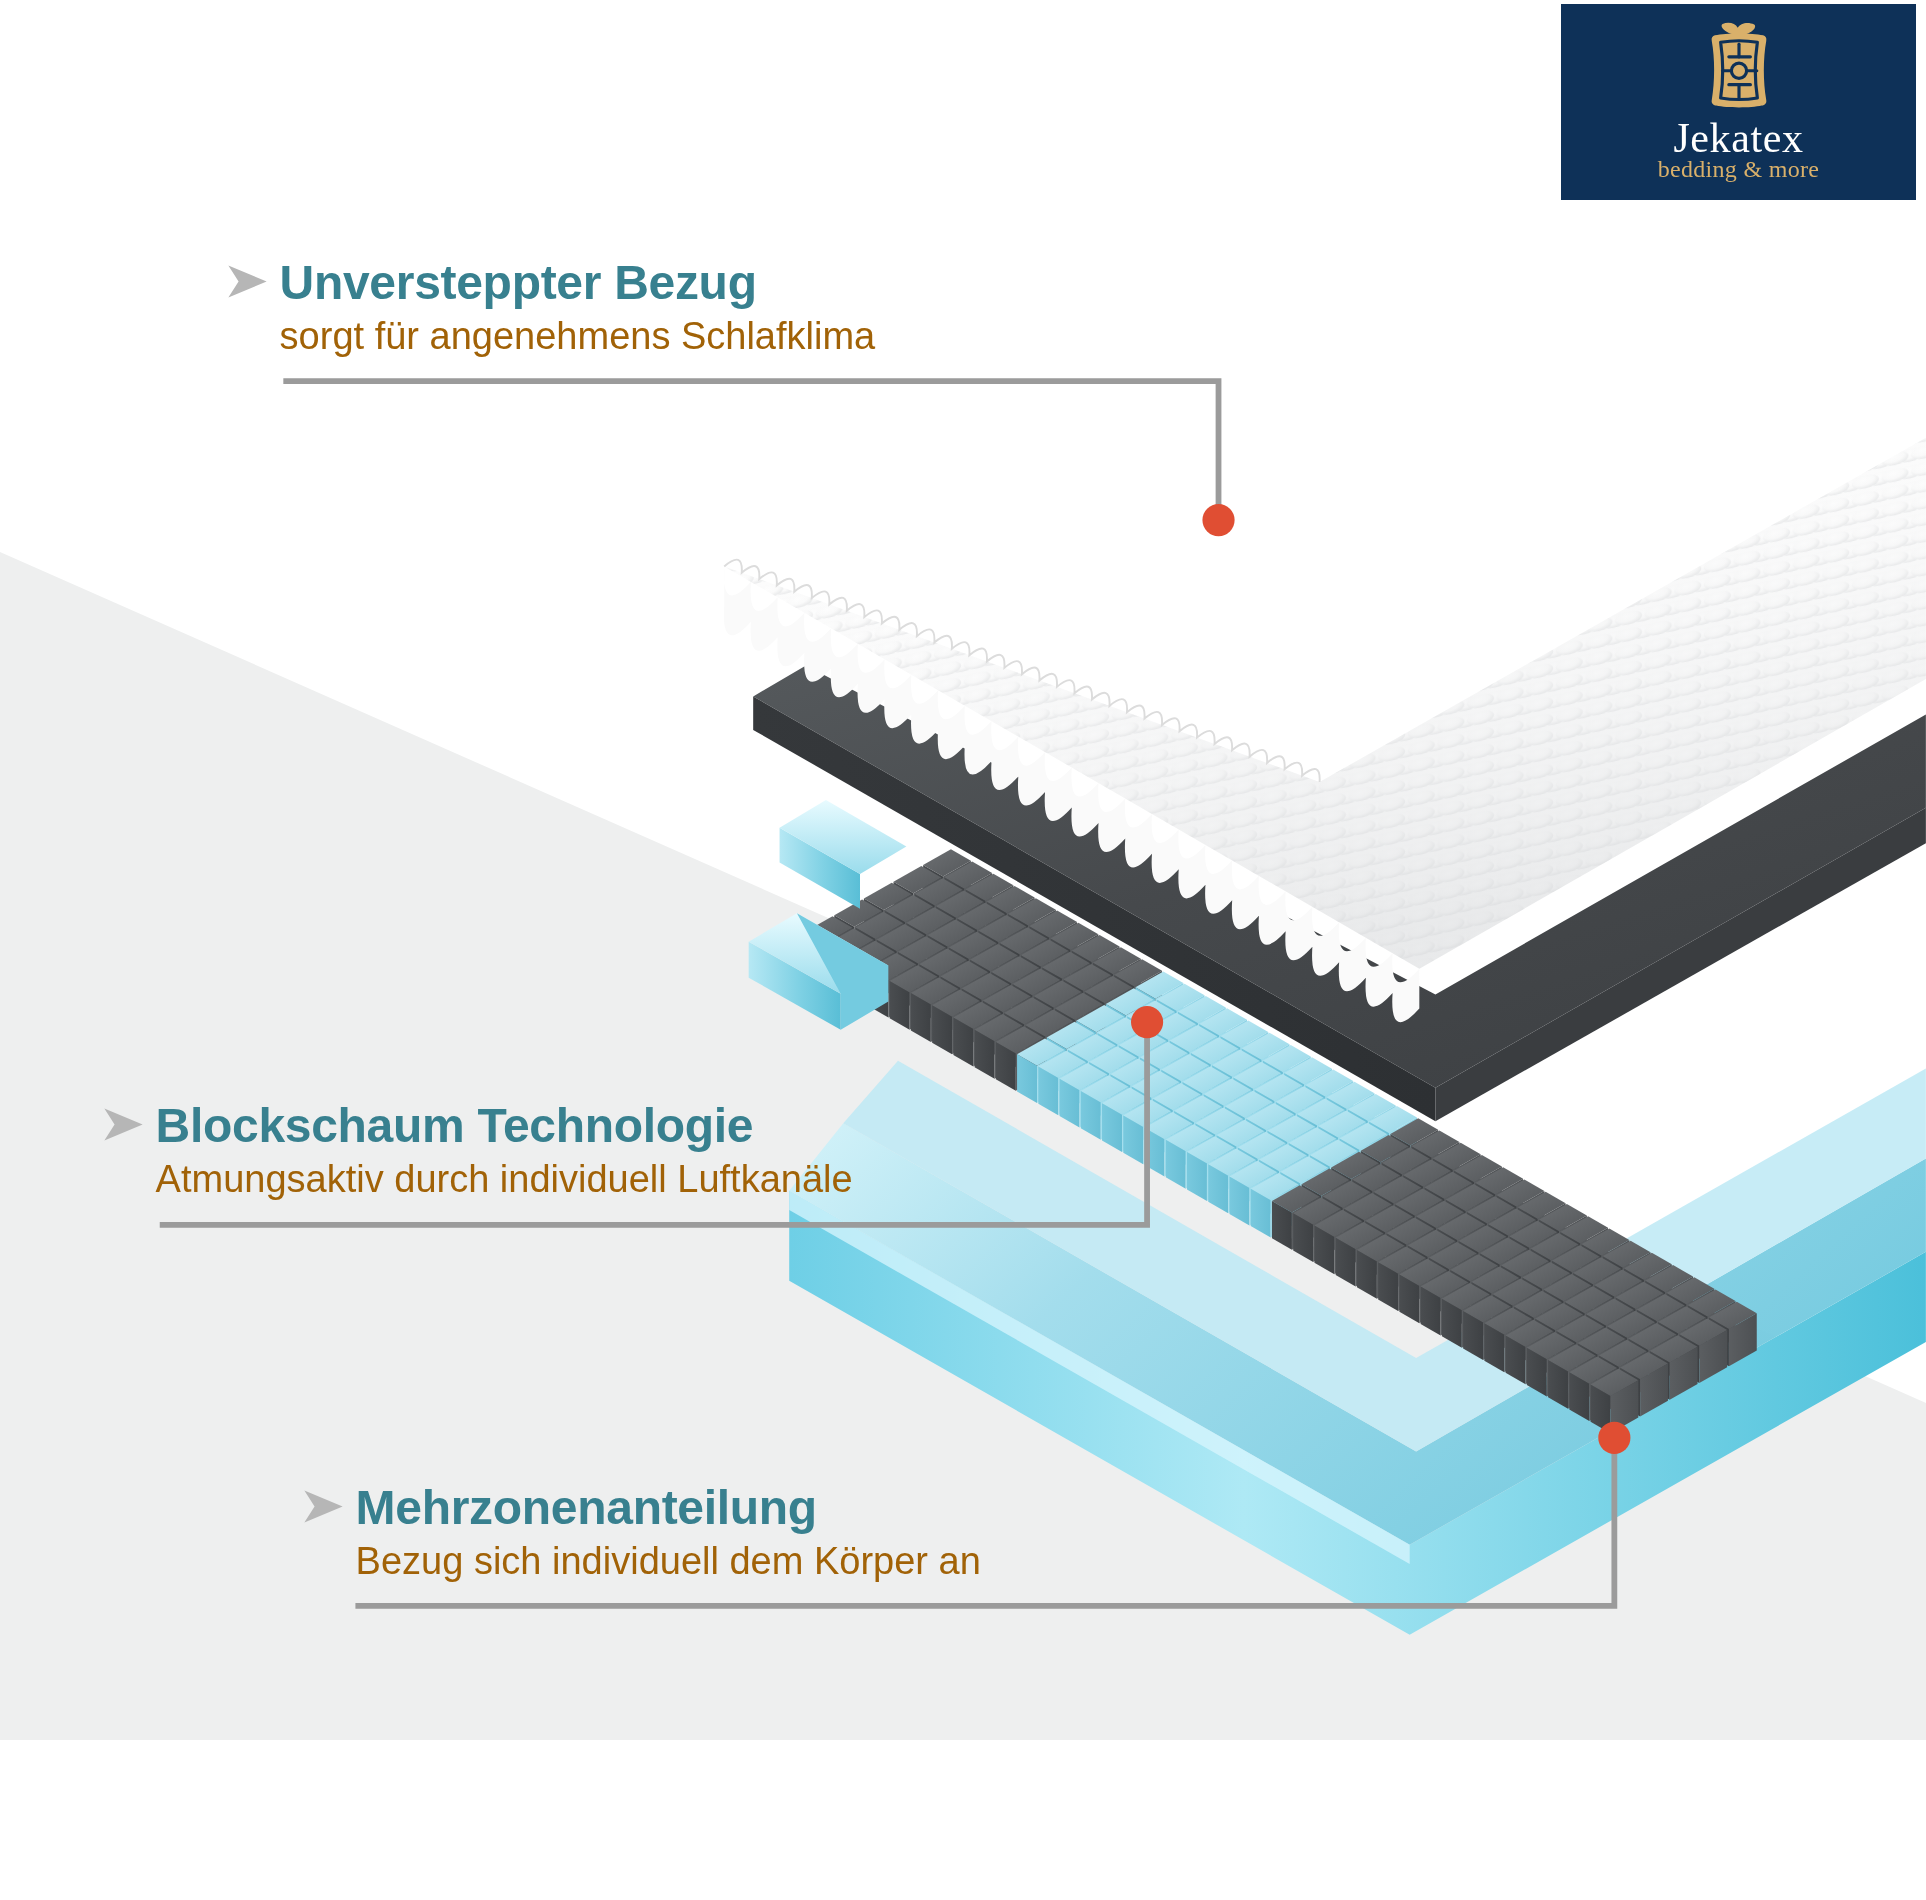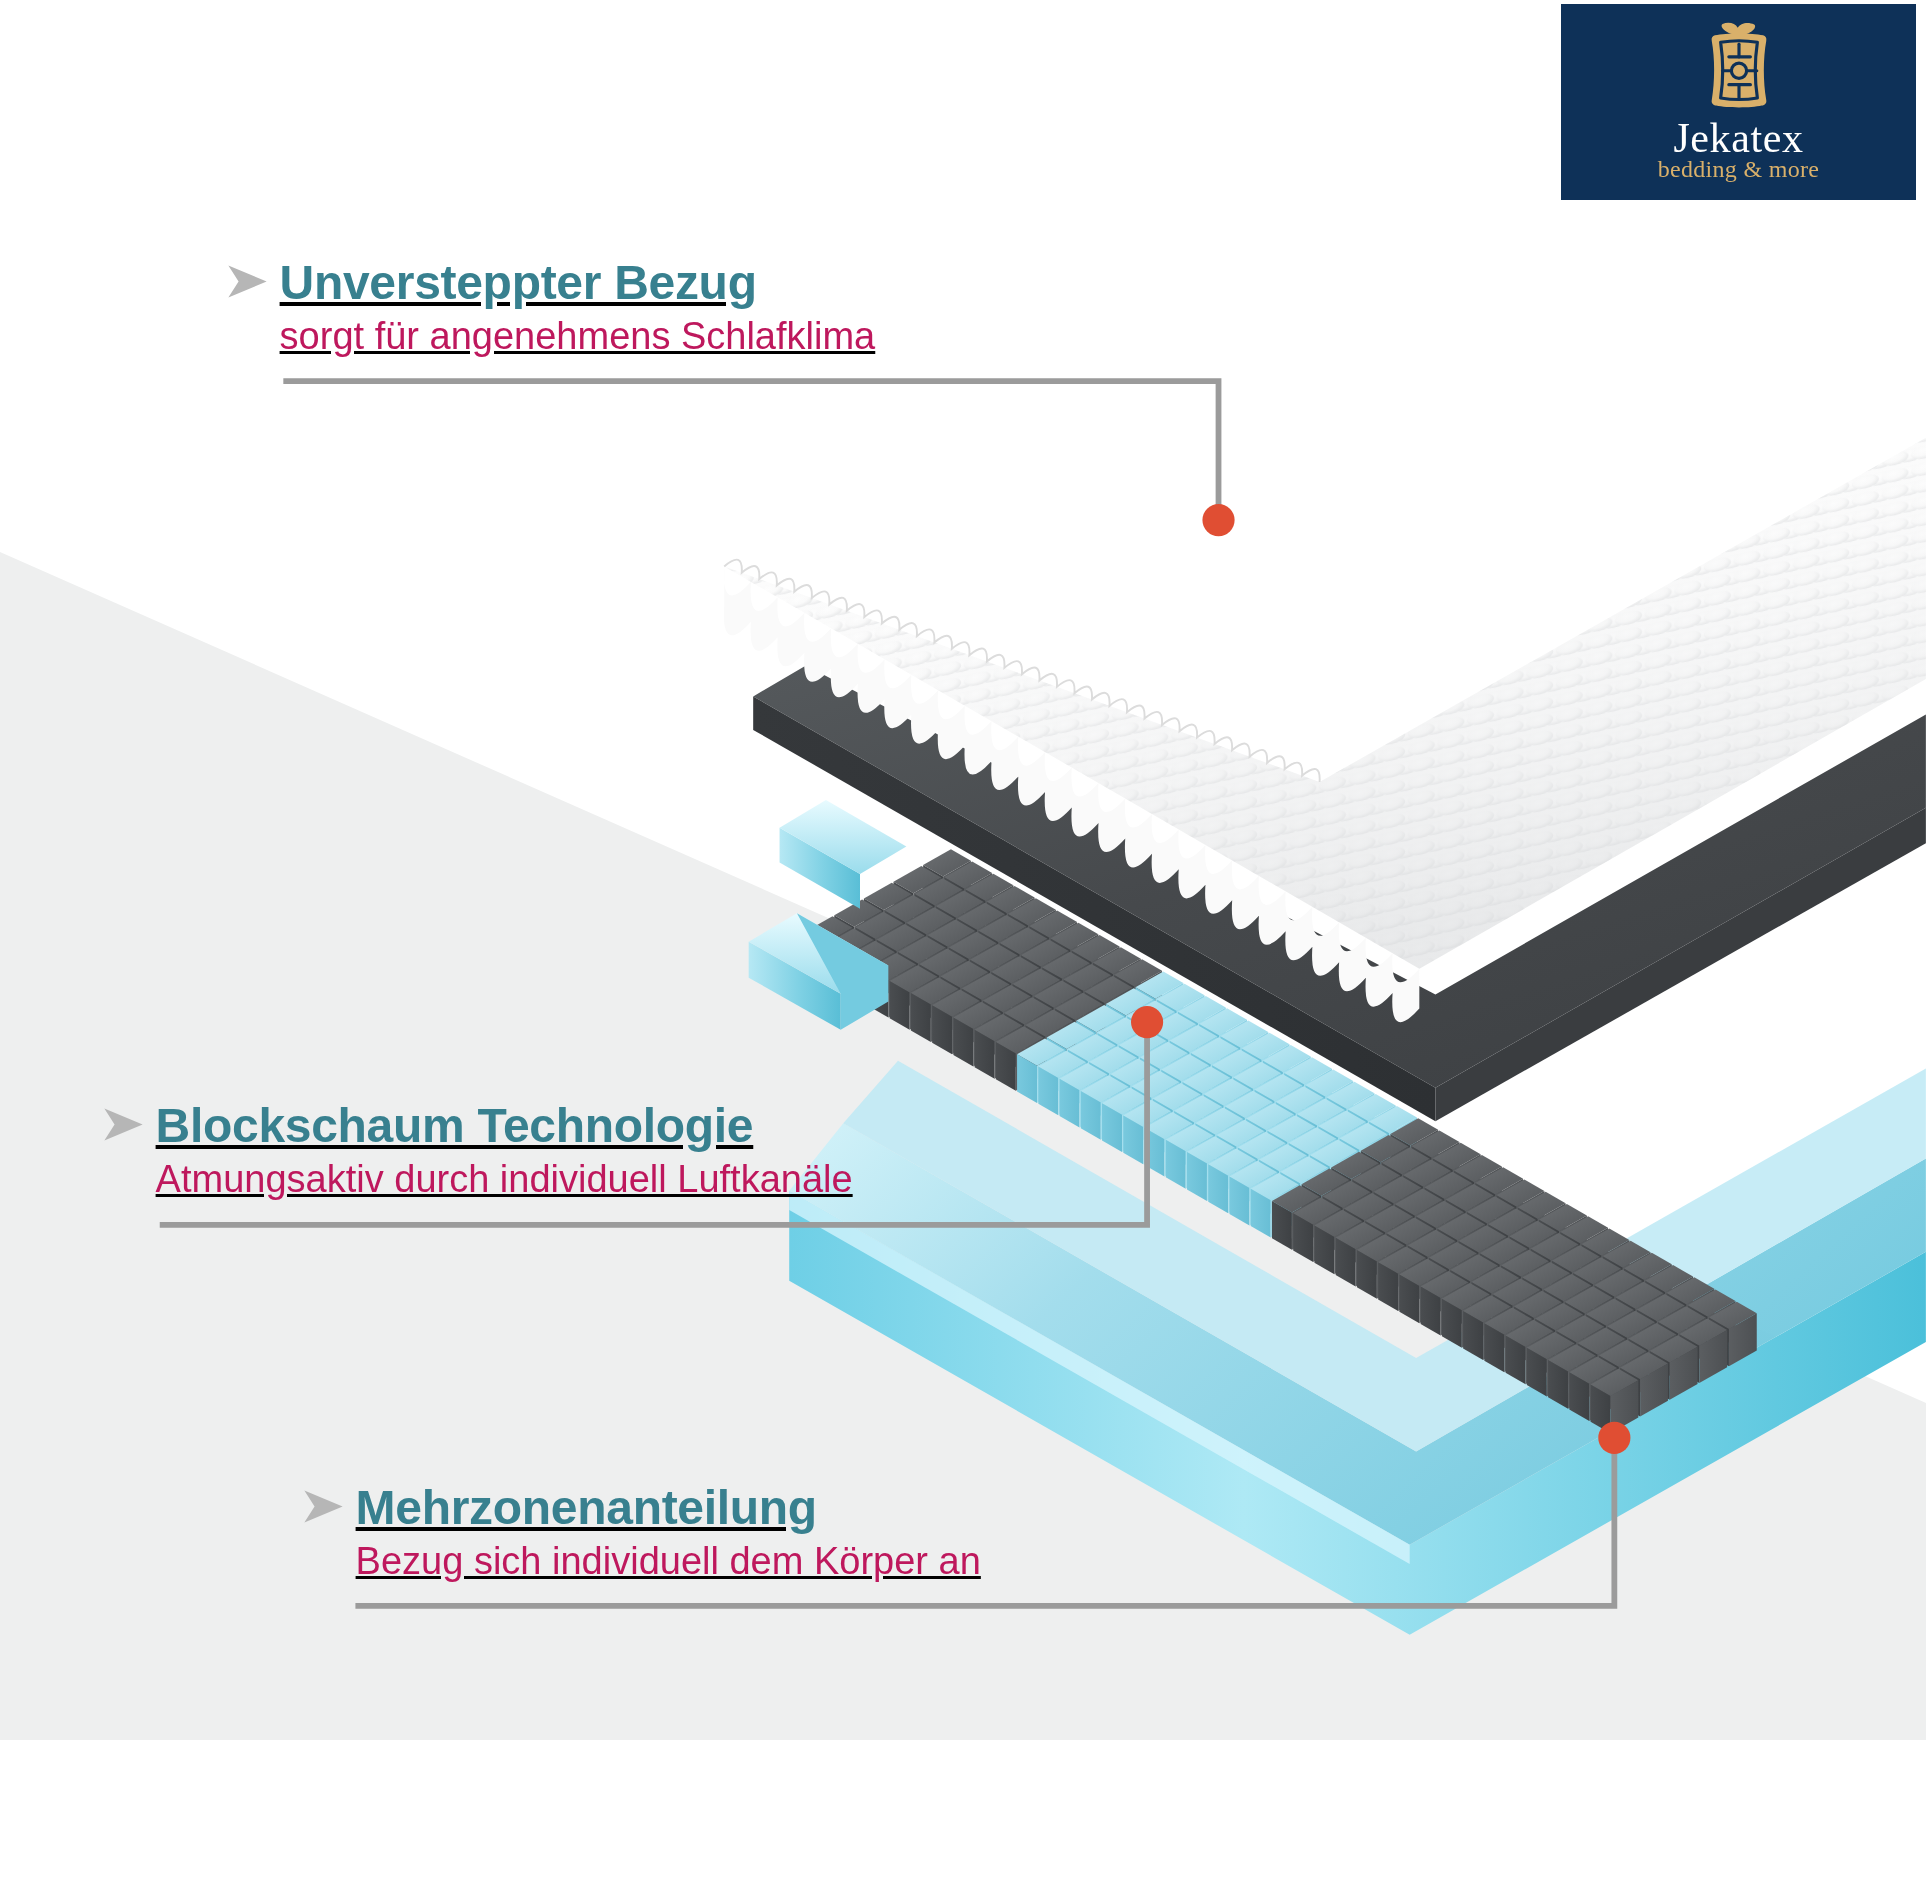--- a/index.html
+++ b/index.html
@@ -42,24 +42,24 @@
   .callout{position:absolute;}
   .callout .row{display:flex;align-items:flex-start;}
   .arrow-icon{
     flex:0 0 auto;width:41px;height:37px;margin-right:11.6px;margin-top:5.2px;
   }
   .c-title{
     color:#38808f;font-size:48px;font-weight:bold;line-height:1.02;
     letter-spacing:-0.3px;white-space:nowrap;
   }
   .c-sub{
-    color:#be185d;font-size:38px;line-height:1.05;font-weight:normal;
+    color:#a16207;font-size:38px;line-height:1.05;font-weight:normal;
     white-space:nowrap;margin-top:9px;
   }
-  .c-body{padding-top:1.3px;text-decoration:underline;}
+  .c-body{padding-top:1.3px;}
 
   #callout1{left:227px;top:258px;}
   #callout1 .c-sub{margin-left:0;}
   #callout2{left:103px;top:1101px;}
   #callout3{left:303px;top:1483px;}
 
   
   #lines{position:absolute;left:0;top:0;width:1926px;height:1900px;pointer-events:none;}
   #art{position:absolute;left:0;top:0;width:1926px;height:1900px;}
 </style>

